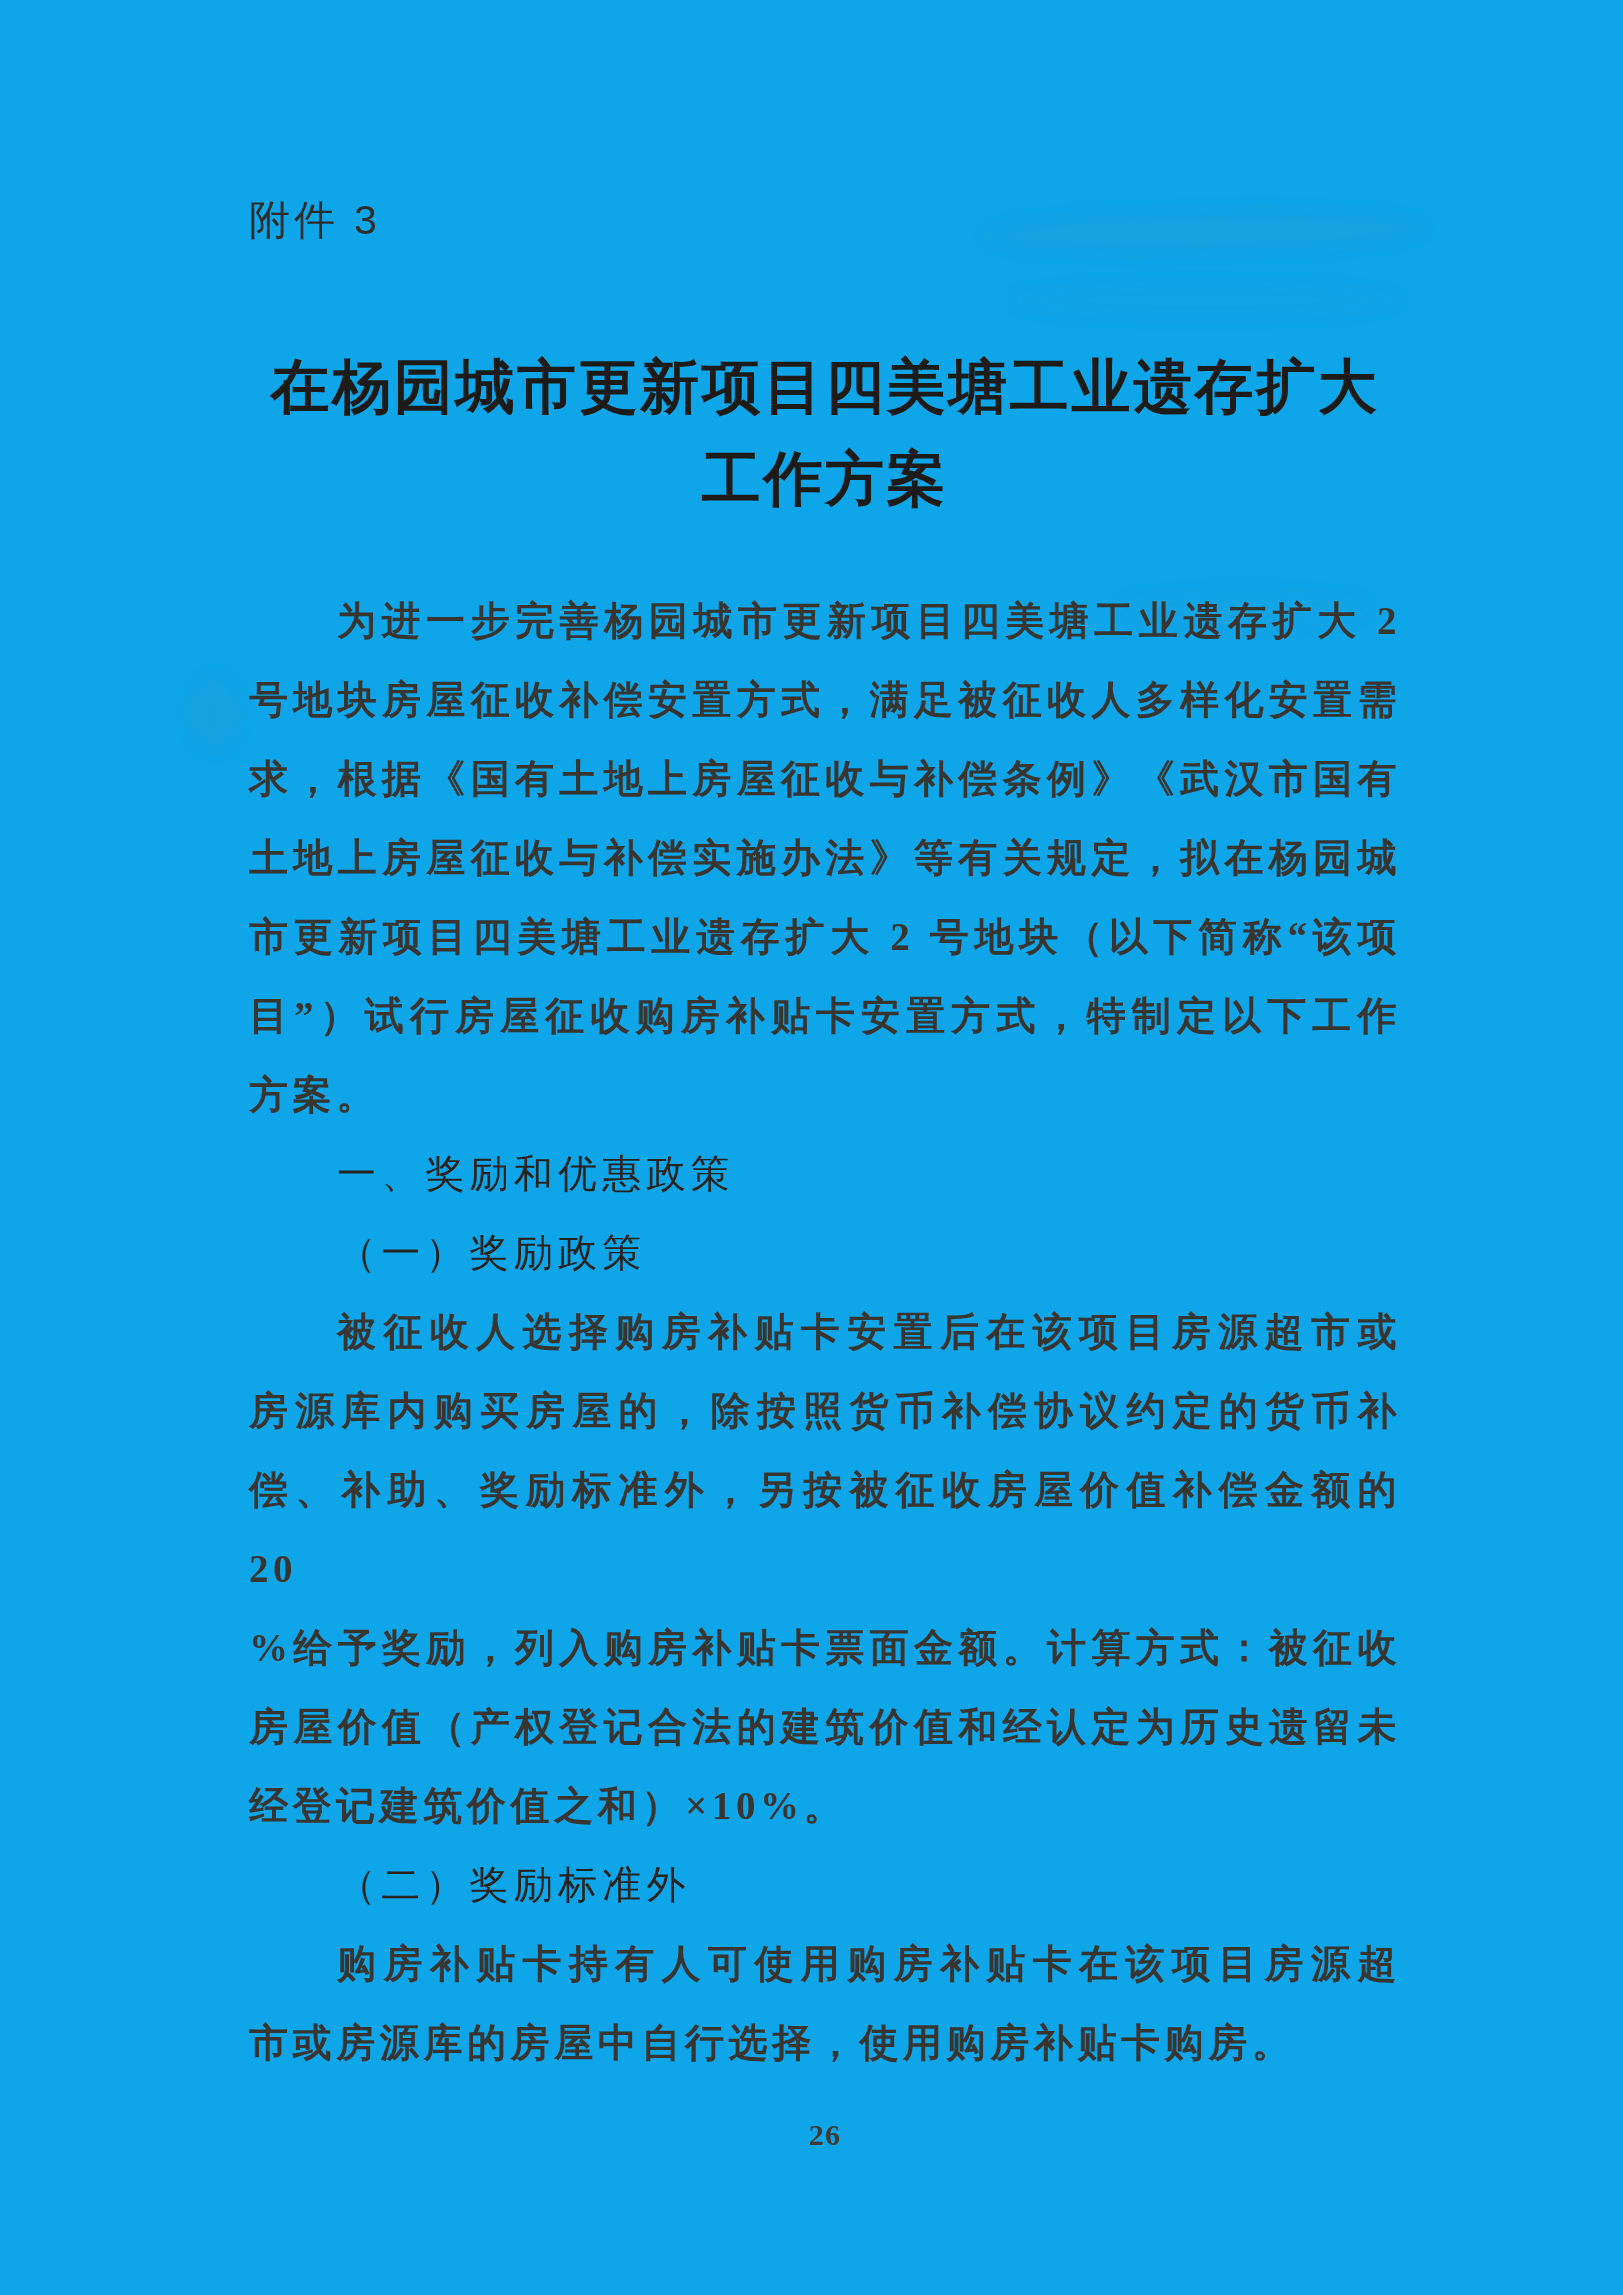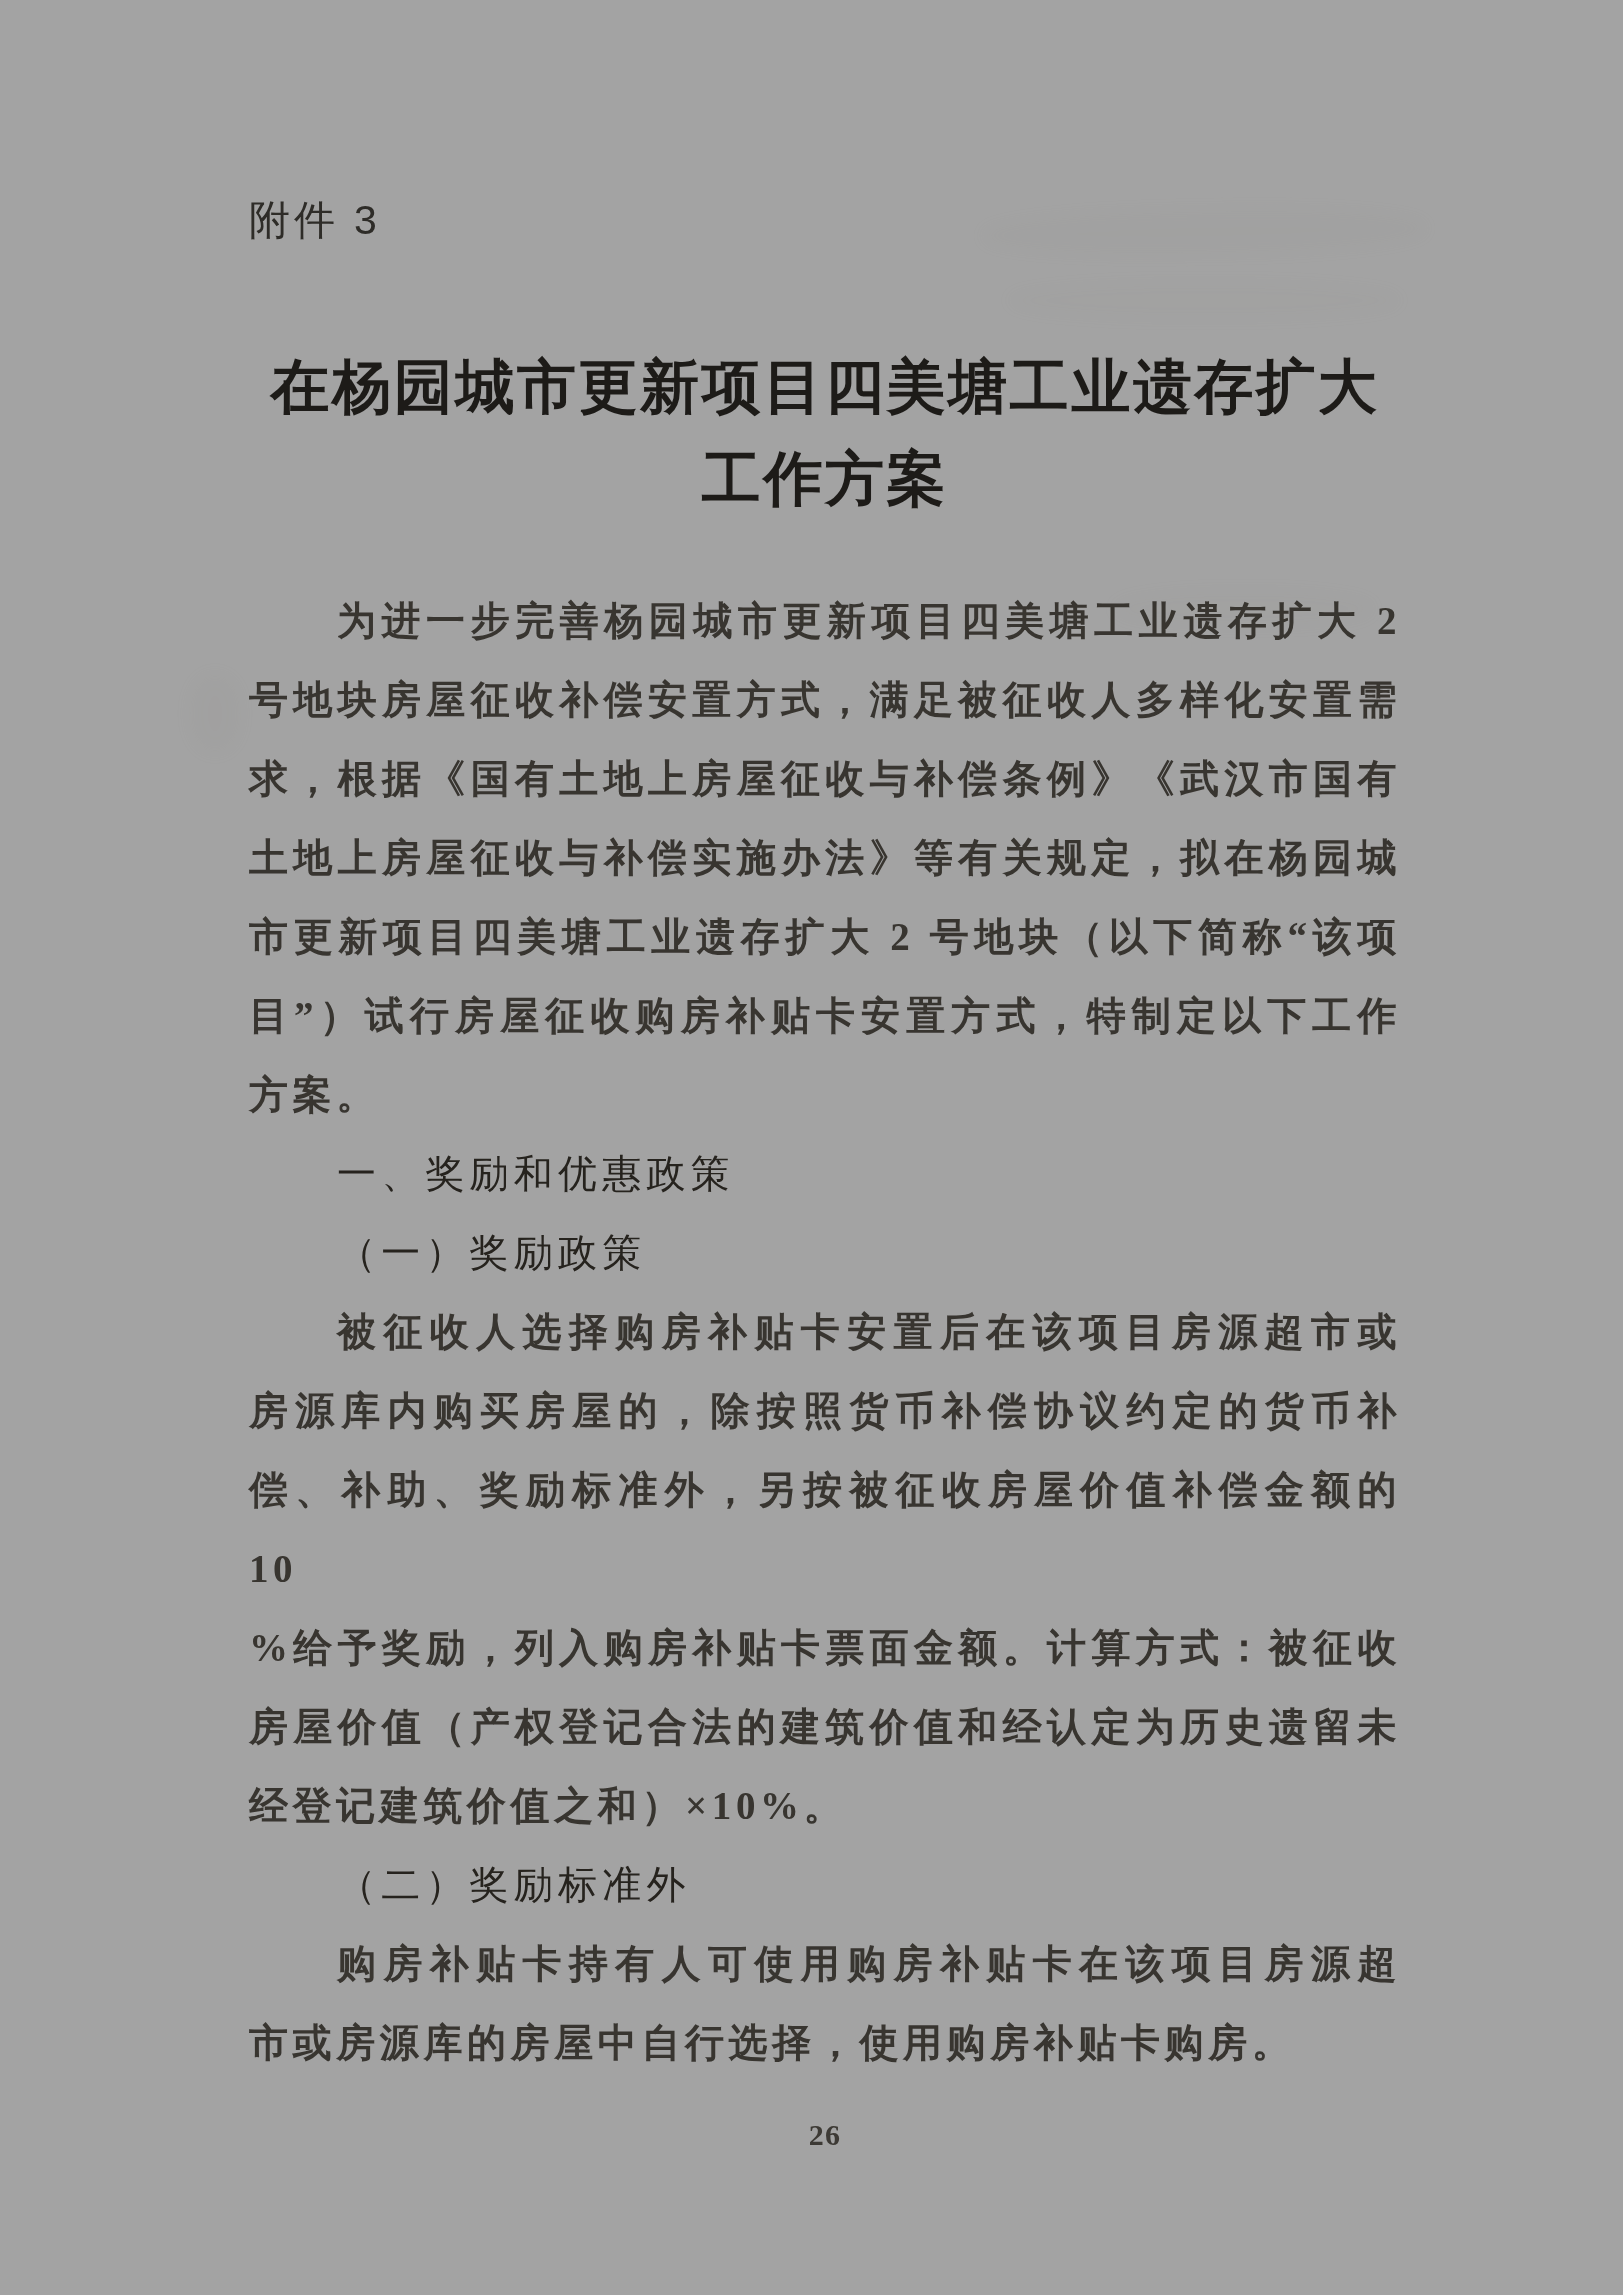--- a/index.html
+++ b/index.html
@@ -6,21 +6,21 @@
   html, body {
     margin: 0;
     padding: 0;
     background: #e8e8e6;
   }
   .page {
     position: relative;
     width: 1623px;
     height: 2295px;
     margin: 0 auto;
-    background: #a3a3a3;
+    background: #0ea5e9;
     overflow: hidden;
     font-family: "Liberation Serif", serif;
     color: #383530;
   }
   .content {
     position: absolute;
     left: 249px;
     top: 0;
     width: 1152px;
   }
@@ -121,21 +121,21 @@
           <div class="tline">方案。</div>
         </div>
 
       <div class="heading">一、奖励和优惠政策</div>
 
       <div class="heading">（一）奖励政策</div>
 
       <div class="para">
           <div class="tline">被征收人选择购房补贴卡安置后在该项目房源超市或</div>
           <div class="tline">房源库内购买房屋的，除按照货币补偿协议约定的货币补</div>
-          <div class="tline">偿、补助、奖励标准外，另按被征收房屋价值补偿金额的 10</div>
+          <div class="tline">偿、补助、奖励标准外，另按被征收房屋价值补偿金额的 20</div>
           <div class="tline">%给予奖励，列入购房补贴卡票面金额。计算方式：被征收</div>
           <div class="tline">房屋价值（产权登记合法的建筑价值和经认定为历史遗留未</div>
           <div class="tline">经登记建筑价值之和）×10%。</div>
         </div>
 
       <div class="heading">（二）奖励标准外</div>
 
       <div class="para">
           <div class="tline">购房补贴卡持有人可使用购房补贴卡在该项目房源超</div>
           <div class="tline">市或房源库的房屋中自行选择，使用购房补贴卡购房。</div>

